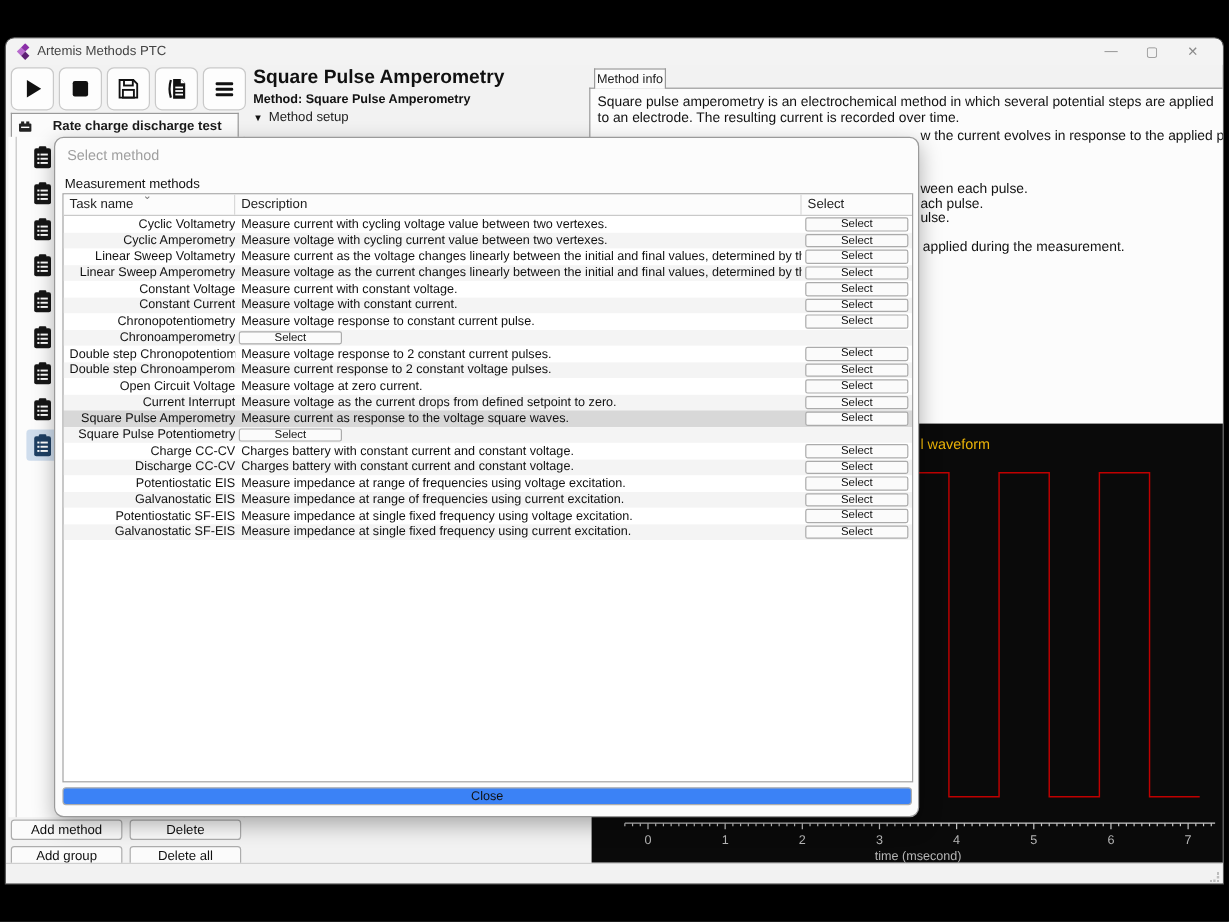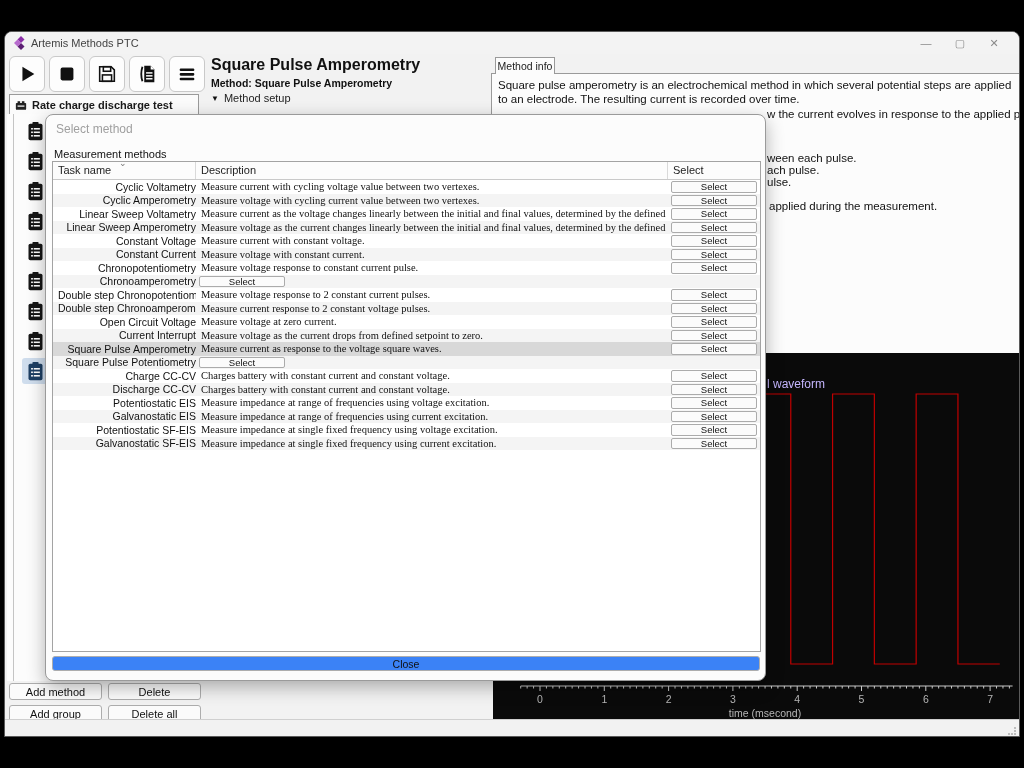--- a/index.html
+++ b/index.html
@@ -12,21 +12,21 @@
   .apptitle{position:absolute;left:26px;top:5px;font-size:11px;color:#444;}
   .applogo{position:absolute;left:9px;top:4px;width:14px;height:14px;}
   .wincontrols{position:absolute;right:8px;top:0;height:22px;display:flex;}
   .winbtn{width:34px;height:22px;display:flex;align-items:center;justify-content:center;
     color:#8a8a8a;font-size:11px;cursor:default;}
   
   .toolbtn{position:absolute;top:24px;width:36px;height:36px;background:#fdfdfd;border:1px solid #c9c9c9;
     border-radius:6px;display:flex;align-items:center;justify-content:center;}
   
   .methodtab{position:absolute;left:4px;top:62px;width:190px;height:21px;background:#fbfbfb;
-    border:1px solid #9a9a9a;border-bottom:none;display:flex;align-items:center;gap:5px;
+    border:1px solid #9a9a9a;border-bottom:none;display:flex;align-items:center;gap:17px;
     padding-left:5px;font-size:11px;font-weight:bold;color:#1a1a1a;}
   
   .leftpanel{position:absolute;left:2px;top:82px;width:197px;height:567px;background:#fcfcfc;
     border-right:1px solid #b0b0b0;}
   .gutterline{position:absolute;left:6px;top:0;width:1px;height:100%;background:#c4c4c4;}
   .side-item{position:absolute;left:15px;width:26px;height:26px;display:flex;align-items:center;justify-content:center;border-radius:3px;}
   .side-item.sel{background:#cfdded;}
   
   .pagetitle{position:absolute;left:206px;top:24px;font-size:16px;font-weight:bold;color:#111;}
   .pagesub{position:absolute;left:206px;top:45px;font-size:10.5px;font-weight:bold;color:#111;}
@@ -35,21 +35,21 @@
   
   .infotab{position:absolute;left:490px;top:25px;width:60px;height:17px;background:#fcfcfc;
     border:1px solid #9a9a9a;border-bottom:none;font-size:10.5px;color:#222;
     display:flex;align-items:center;justify-content:center;z-index:2;}
   .infobox{position:absolute;left:486px;top:41px;width:528px;height:280px;background:#fcfcfc;
     border-top:1px solid #9a9a9a;border-left:1px solid #9a9a9a;}
   .infopara{position:absolute;left:6px;top:5px;width:516px;font-size:11.5px;line-height:13.5px;color:#111;}
   .frag{position:absolute;font-size:11.5px;color:#111;white-space:nowrap;}
   
   .chart{position:absolute;left:488px;top:321px;width:527px;height:366px;background:#0a0a0a;}
-  .charttitle{position:absolute;left:274px;top:10px;font-size:12px;color:#c4b5fd;margin-top:14px;}
+  .charttitle{position:absolute;left:274px;top:10px;font-size:12px;color:#eab308;}
   
   .statusbar{position:absolute;left:0;top:687px;width:100%;height:19px;background:#f2f2f2;
     border-top:1px solid #cfcfcf;font-size:11px;color:#222;}
   .version{position:absolute;right:28px;top:19px;margin-left:32px;}
   .grip{position:absolute;right:3px;bottom:3px;width:8px;height:8px;
     border-right:2px dotted #bdbdbd;border-bottom:2px dotted #bdbdbd;}
   
   .actbtn{position:absolute;width:93px;height:17px;background:#fbfbfb;border:1px solid #adadad;
     border-radius:3px;font-size:11px;color:#111;display:flex;align-items:center;justify-content:center;}
   
@@ -59,21 +59,21 @@
   .dlglabel{position:absolute;left:8px;top:33px;font-size:11px;color:#111;}
   .dtable{position:absolute;left:6px;top:46px;width:709px;height:491px;background:#fff;border:1px solid #a3a3a3;overflow:hidden;}
   .thead{display:flex;height:18px;border-bottom:1px solid #c9c9c9;background:#fcfcfc;font-size:11px;color:#222;}
   .thead>div{padding:2px 0 0 5px;border-right:1px solid #d9d9d9;position:relative;}
   .col-task{width:143px;} .col-desc{width:472px;} .col-sel{width:92px;border-right:none!important;}
   .sortmark{position:absolute;left:66px;top:-4px;font-size:9px;color:#777;}
   .trow{display:flex;height:13.5px;font-size:10.5px;color:#111;align-items:center;}
   .trow:nth-child(even){background:#f4f4f4;}
   .trow.sel{background:#d8d8d8;}
   .trow .c1{width:143px;padding-left:5px;white-space:nowrap;overflow:hidden;text-align:right;}
-  .trow .c2{width:472px;padding-left:5px;white-space:nowrap;overflow:hidden;font-family:Liberation Serif, serif;}
+  .trow .c2{width:472px;padding-left:5px;white-space:nowrap;overflow:hidden;}
   .trow .c3{width:92px;display:flex;justify-content:center;}
   .selbtn{width:86px;height:11.5px;background:#fbfbfb;border:1px solid #ababab;border-radius:2px;
     font-size:9.5px;color:#111;line-height:9px;display:flex;align-items:center;justify-content:center;padding:0;}
   .closebtn{position:absolute;left:6px;top:541px;width:708px;height:15px;background:#3b82f6;
     border:1px solid #adadad;border-radius:3px;font-size:10.5px;color:#111;
     display:flex;align-items:center;justify-content:center;}
 </style>
 </head>
 <body>
 

